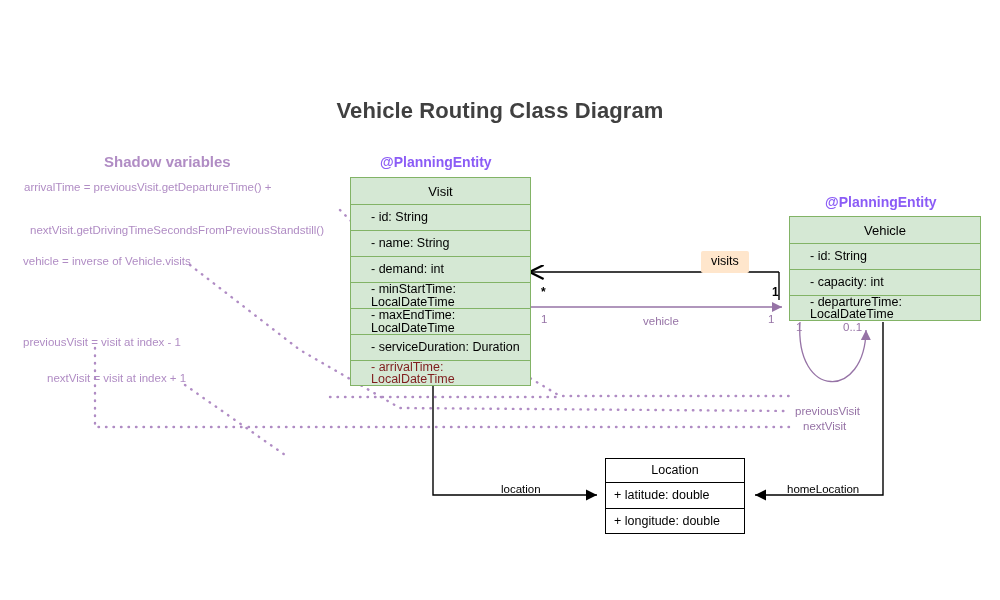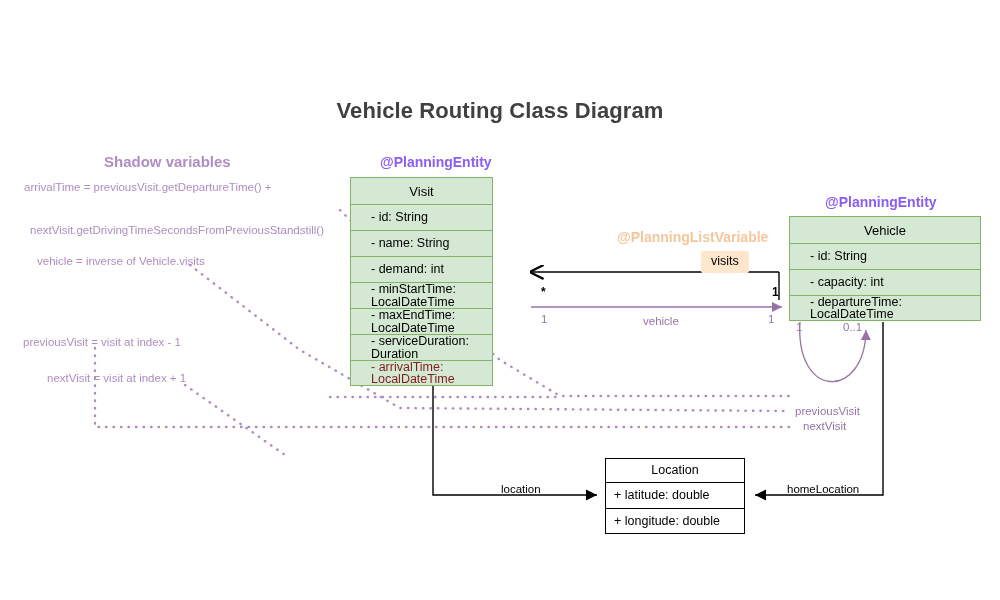--- a/index.html
+++ b/index.html
@@ -178,21 +178,21 @@
       <path d="M 95,348 L 95,427 L 790,427"></path>
       <path d="M 185,385 L 285,455"></path>
       <path d="M 330,397 L 560,397"></path>
     </g>
   </svg>
 
   <div class="page-title">Vehicle Routing Class Diagram</div>
 
   <div class="stereotype green" style="left:380px; top:154px;">@PlanningEntity</div>
 
-  <div class="uml-class entity" style="left:350px; top:177px; width:143px;">
+  <div class="uml-class entity" style="left:350px; top:177px; width:181px;">
     <div class="row header" style="height:27px;">Visit</div>
     <div class="row" style="height:26px;">- id: String</div>
     <div class="row" style="height:26px;">- name: String</div>
     <div class="row" style="height:26px;">- demand: int</div>
     <div class="row" style="height:26px;">- minStartTime: LocalDateTime</div>
     <div class="row" style="height:26px;">- maxEndTime: LocalDateTime</div>
     <div class="row" style="height:26px;">- serviceDuration: Duration</div>
     <div class="row shadow-attr" style="height:26px;">- arrivalTime: LocalDateTime</div>
   </div>
 
@@ -204,21 +204,20 @@
     <div class="row" style="height:26px;">- capacity: int</div>
     <div class="row" style="height:26px;">- departureTime: LocalDateTime</div>
   </div>
 
   <div class="uml-class plain" style="left:605px; top:458px; width:140px;">
     <div class="row header" style="height:24px;">Location</div>
     <div class="row" style="height:26px;">+ latitude: double</div>
     <div class="row" style="height:26px;">+ longitude: double</div>
   </div>
 
-  <div class="stereotype peach" style="left:617px; top:229px;">@PlanningListVariable</div>
 
   <div class="chip-label" style="left:701px; top:251px;">visits</div>
 
   <div class="edge-label black bold" style="left:541px; top:286px;">*</div>
   <div class="edge-label black bold" style="left:772px; top:286px;">1</div>
 
   <div class="edge-label purple" style="left:541px; top:314px;">1</div>
   <div class="edge-label purple" style="left:643px; top:316px;">vehicle</div>
   <div class="edge-label purple" style="left:768px; top:314px;">1</div>
 
@@ -228,17 +227,17 @@
   <div class="edge-label black" style="left:501px; top:484px;">location</div>
   <div class="edge-label black" style="left:787px; top:484px;">homeLocation</div>
 
   <div class="edge-label purple" style="left:795px; top:406px;">previousVisit</div>
   <div class="edge-label purple" style="left:803px; top:421px;">nextVisit</div>
 
   <div class="legend-title" style="left:104px; top:153px;">Shadow variables</div>
 
   <div class="legend-line" style="left:24px; top:182px;">arrivalTime = previousVisit.getDepartureTime() +</div>
   <div class="legend-line" style="left:30px; top:225px;">nextVisit.getDrivingTimeSecondsFromPreviousStandstill()</div>
-  <div class="legend-line" style="left:37px; top:256px;">vehicle = inverse of Vehicle.visits</div>
+  <div class="legend-line" style="left:23px; top:256px;">vehicle = inverse of Vehicle.visits</div>
   <div class="legend-line" style="left:23px; top:337px;">previousVisit = visit at index - 1</div>
   <div class="legend-line" style="left:23px; top:373px;padding-left:24px;">nextVisit = visit at index + 1</div>
 
 </div>
 
 </body></html>

